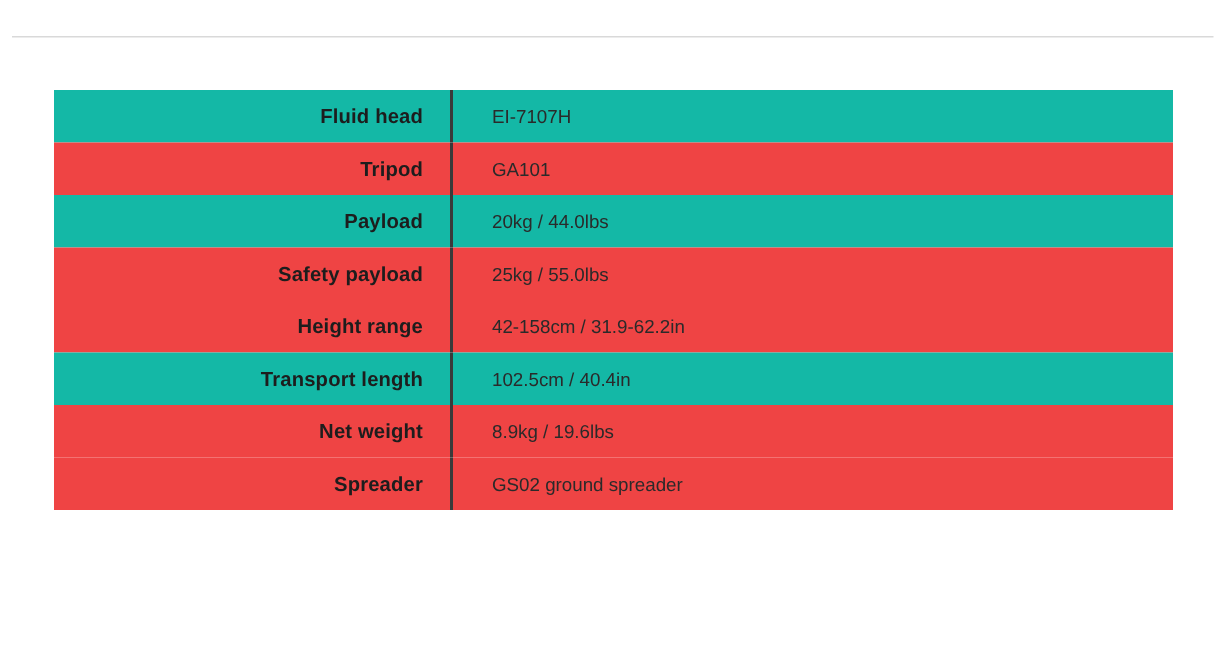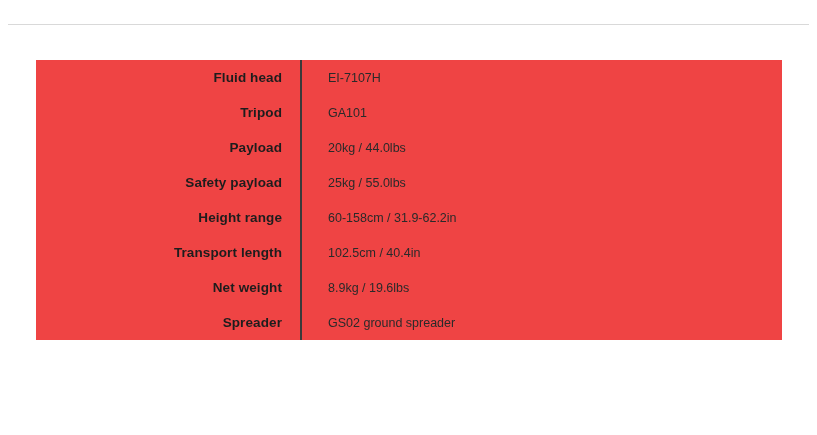--- a/index.html
+++ b/index.html
@@ -33,21 +33,21 @@
     left: 36px;
     top: 60px;
     width: 746px;
     border-collapse: collapse;
     table-layout: fixed;
   }
   .spec-table tr {
     height: 35px;
   }
   .spec-table tr.odd td {
-    background: #ef4444;
+    background: #14b8a6;
   }
   .spec-table tr.even td {
     background: #ef4444;
   }
   .spec-table td {
     padding: 0;
     vertical-align: middle;
     border: none;
   }
   td.label {
@@ -113,21 +113,21 @@
         <td class="divider">
             <div class="line"></div>
           </td>
         <td class="value">25kg / 55.0lbs</td>
       </tr>
       <tr class="even">
         <td class="label">Height range</td>
         <td class="divider">
             <div class="line"></div>
           </td>
-        <td class="value">60-158cm / 31.9-62.2in</td>
+        <td class="value">42-158cm / 31.9-62.2in</td>
       </tr>
       <tr class="odd">
         <td class="label">Transport length</td>
         <td class="divider">
             <div class="line"></div>
           </td>
         <td class="value">102.5cm / 40.4in</td>
       </tr>
       <tr class="even">
         <td class="label">Net weight</td>

